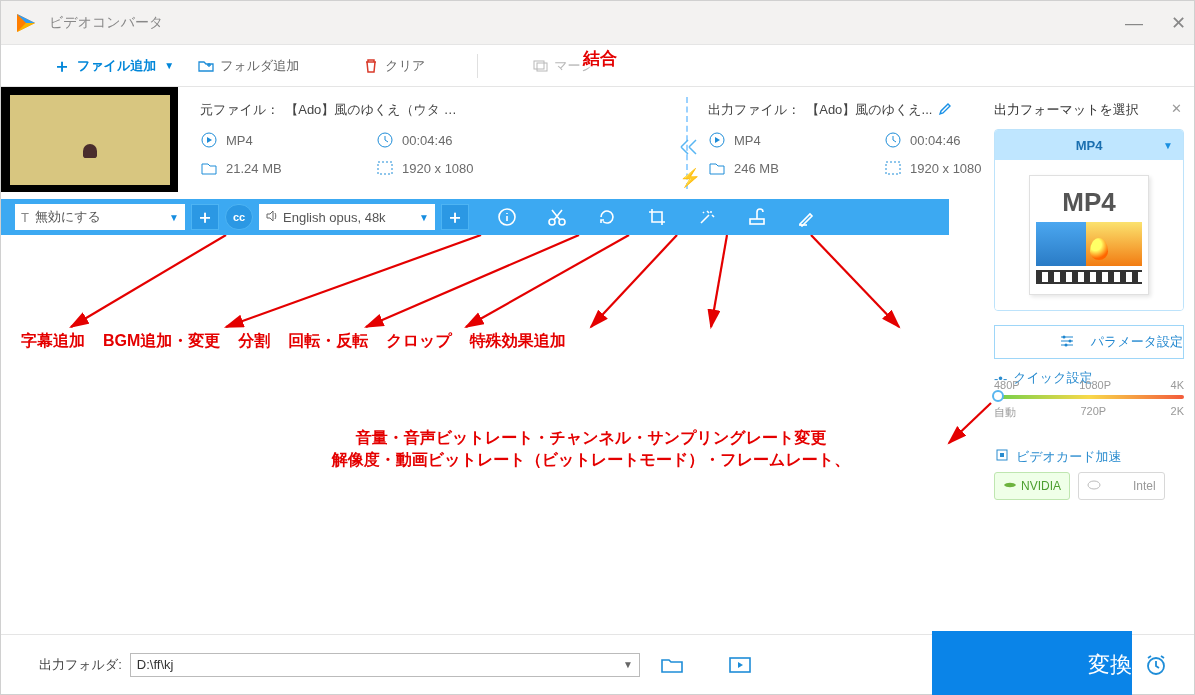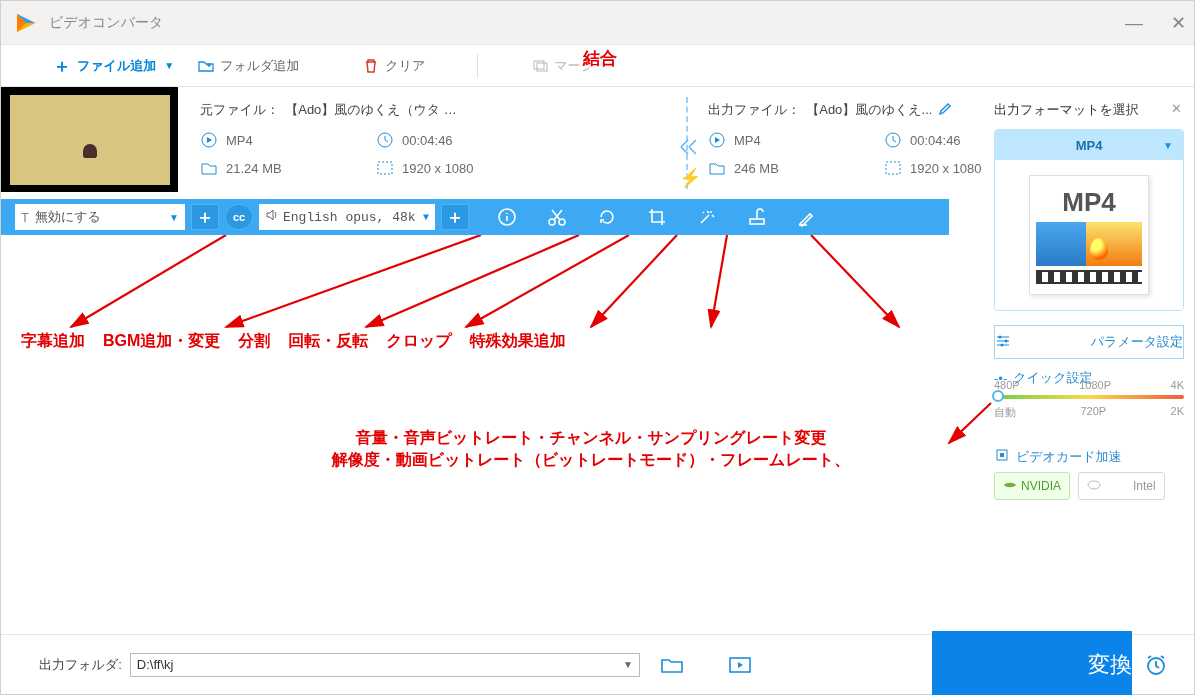--- a/index.html
+++ b/index.html
@@ -47,21 +47,21 @@
   .closex { position: absolute; right: 12px; top: 14px; color: #9a9a9a; cursor: pointer; }
   .editpen { color: #1890e6; cursor: pointer; }
 
   
   .actionbar { height: 36px; background: #3ca9f2; display: flex; align-items: center; padding-left: 14px; gap: 6px; }
   .dd { height: 26px; background: #fff; display: flex; align-items: center; padding: 0 6px; color: #555; white-space: nowrap; }
   .dd .caret { color: #168de0; margin-left: 6px; font-size: 10px; }
   .dd.t { width: 170px; }
   .sqbtn { width: 28px; height: 26px; background: #2b98e4; display: flex; align-items: center; justify-content: center; color: #fff; border: 1px solid #4db4f3; cursor: pointer; }
   .sqbtn.plus { font-size: 18px; font-weight: bold; }
-  .dd.audio { width: 176px; font-family: Liberation Mono, monospace; }
+  .dd.audio { width: 176px; }
   .act-icons { display: flex; align-items: center; gap: 30px; margin-left: 22px; }
   .act-icons .ai { width: 20px; height: 20px; color: #fff; cursor: pointer; }
 
   
   .anno-area { position: relative; height: 140px; }
   .anno-area svg { position: absolute; left: 0; top: 0; }
   .anno-labels { position: absolute; left: 0; top: 96px; width: 950px; display: flex; justify-content: flex-start; gap: 18px; padding-left: 20px; }
   .anno-labels span { color: #e40000; font-weight: bold; font-size: 16px; text-shadow: 1px 1px 0 #fff, -1px 1px 0 #fff, 1px -1px 0 #fff, -1px -1px 0 #fff; white-space: nowrap; }
 
   .anno-params { position: absolute; left: 230px; top: 426px; width: 720px; color: #e40000; font-weight: bold; font-size: 16px; text-shadow: 1px 1px 0 #fff, -1px 1px 0 #fff, 1px -1px 0 #fff, -1px -1px 0 #fff; text-align: center; line-height: 1.4; }
@@ -74,21 +74,21 @@
   .fmtbox .fmt-head .caret { position: absolute; right: 10px; color: #1a8fe0; font-size: 10px; }
   .fmtbox .fmt-body { height: 150px; display: flex; align-items: center; justify-content: center; background: #fff; }
   .mp4card { width: 120px; height: 120px; background: #fff; border: 1px solid #e0e0e0; box-shadow: 2px 2px 4px rgba(0,0,0,0.1); display: flex; flex-direction: column; align-items: center; justify-content: center; gap: 4px; }
   .mp4card .txt { font-family: Arial; font-size: 26px; font-weight: bold; color: #555; }
   .mp4card .pics { display: flex; }
   .mp4card .pics .p1 { width: 50px; height: 44px; background: linear-gradient(#4ba7f0,#2a7bc5); }
   .mp4card .pics .p2 { width: 56px; height: 44px; background: linear-gradient(#fbe26e,#f27c12); position: relative; }
   .mp4card .pics .p2::after { content:''; position:absolute; left:4px; bottom:6px; width:18px; height:22px; background:radial-gradient(circle at 30% 30%, #ff6 30%, #f60 70%); border-radius: 50% 50% 50% 50% / 60% 60% 40% 40%; }
   .mp4card .film { width: 106px; height: 14px; background: repeating-linear-gradient(90deg,#333 0 6px,#fff 6px 12px); border-top:2px solid #333; border-bottom:2px solid #333; }
 
-  .parambtn { border: 1px solid #9ed6f8; height: 34px; display: flex; align-items: center; justify-content: space-between; gap: 8px; color: #1f86cf; cursor: pointer; margin-bottom: 10px; }
+  .parambtn { border: 1px solid #9ed6f8; height: 34px; display: flex; align-items: center; justify-content: flex-end; gap: 8px; color: #1f86cf; cursor: pointer; margin-bottom: 10px; }
   .qtitle { color: #2a8ccf; margin: 8px 0 8px; display: flex; align-items: center; gap: 6px; }
   .resline { position: relative; height: 40px; margin-bottom: 8px; }
   .resline .grad { height: 4px; background: linear-gradient(90deg,#6fcf4a 0%, #f8d94a 50%, #f35b3b 100%); border-radius: 2px; }
   .resline .dot { width: 12px; height: 12px; border: 2px solid #57b5ef; background:#fff; border-radius:50%; position:absolute; left: -2px; top: -5px; }
   .resline .labs-top { display:flex; justify-content: space-between; font-size:11px; color:#999; position: absolute; top:-16px; width:100%; }
   .resline .labs-bot { display:flex; justify-content: space-between; font-size:11px; color:#999; position: absolute; top:10px; width:100%; }
   .gpu-title { display:flex; align-items:center; gap:6px; color:#2a8ccf; margin: 12px 0 6px; }
   .gpus { display:flex; gap: 8px; }
   .gpus .badge { border:1px solid #d8d8d8; border-radius:3px; height:28px; padding: 0 8px; display:flex; align-items:center; gap:4px; font-size:12px; }
   .gpus .badge.nv { background:#efffe8; color:#4c9f2f; border-color:#bfe6b0; }

